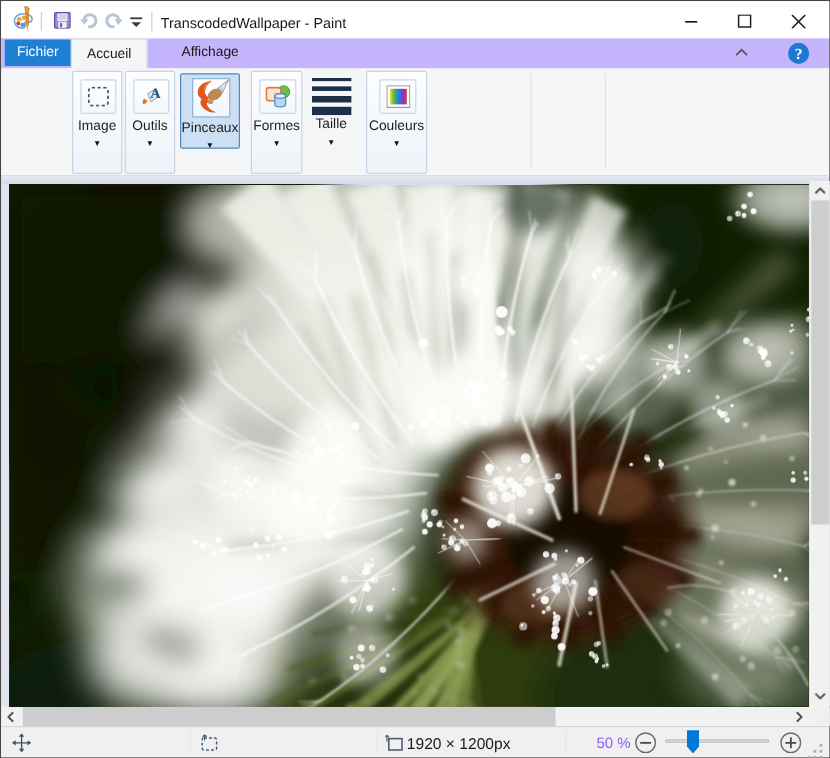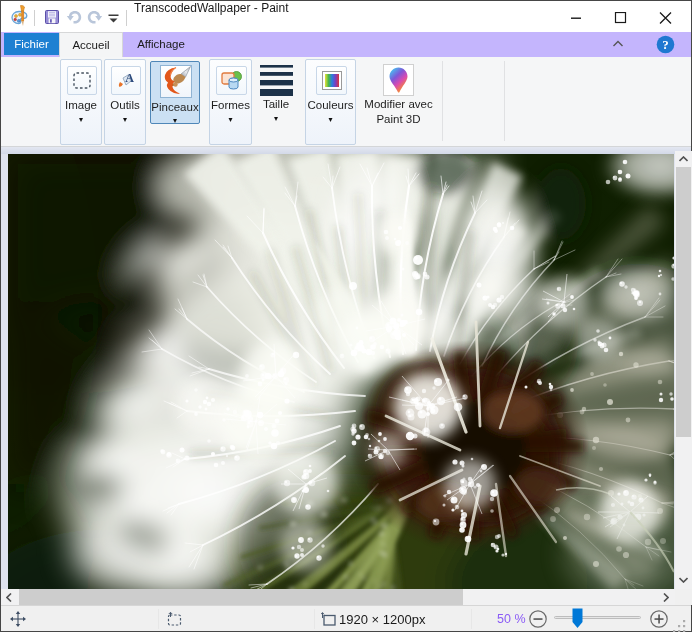--- a/index.html
+++ b/index.html
@@ -1,23 +1,23 @@
 <!DOCTYPE html>
 <html><head><meta charset="utf-8"><style>
 *{margin:0;padding:0;box-sizing:border-box}
 body{width:692px;height:632px;font-family:"Liberation Sans",sans-serif;overflow:hidden;background:#fff}
 #win{position:relative;width:692px;height:632px;border:1px solid #464646;background:#fff}
 .abs{position:absolute}
 #titlebar{left:0;top:0;width:100%;height:31px;background:#fff}
-#title{left:133px;top:0;font-size:12px;color:#191919;letter-spacing:0px}
+#title{left:133px;top:11px;font-size:12px;color:#191919;letter-spacing:0px}
 .qsep{top:9px;width:1px;height:16px;background:#cfcfcf}
 #tabs{left:0;top:31px;width:100%;height:25px;background:#c4b5fd}
 #fichier{left:3px;top:1px;width:55px;height:22px;background:#1e80d2;color:#fff;font-size:11.5px;text-align:center;line-height:22px}
 #accueil{left:58px;top:0px;width:64px;height:25px;background:#f4f5f6;border:1px solid #d6d7d8;border-bottom:none;color:#1a1a1a;font-size:11.5px;text-align:center;line-height:24px}
-#affichage{left:122px;top:1px;width:76px;height:23px;color:#1a1a1a;font-size:11.5px;text-align:center;line-height:23px}
+#affichage{left:122px;top:1px;width:76px;height:23px;color:#1a1a1a;font-size:11.5px;text-align:right;line-height:23px}
 #ribbon{left:0;top:56px;width:100%;height:90px;background:#f5f6f7;border-bottom:1px solid #d4d6d8}
 .grp{position:absolute;top:2px;height:86px;border:1px solid #c5d4e5;background:linear-gradient(#fcfdfe,#eef3fa);border-radius:2px}
 .ibox{position:absolute;border:1px solid #c8d7e8;background:linear-gradient(#ffffff,#f2f7fc);border-radius:2px}
 .glbl{position:absolute;width:100%;text-align:center;font-size:11.5px;color:#1e1e1e;line-height:15px}
 .caret{position:absolute;width:100%;text-align:center;font-size:8px;color:#111}
 .gsep{position:absolute;top:4px;width:1px;height:80px;background:#e0e1e3}
 #strip{left:0;top:146px;width:100%;height:7px;background:linear-gradient(#e3e7f1,#d3d9e8)}
 #canvas{left:0;top:153px;width:674px;height:435px;background:#dfe3ee}
 #photo{left:7px;top:0px;width:666px;height:435px;overflow:hidden}
 #vscroll{left:674px;top:150px;width:17px;height:438px;background:#f1f1f2}
@@ -161,36 +161,20 @@
               <stop offset="0.75" stop-color="#7a3fc0"></stop>
         <stop offset="1" stop-color="#d8353a"></stop>
             </linearGradient>
           </defs>
       <rect x="3" y="3" width="14" height="13" fill="url(#spec)"></rect>
     </svg>
     <div class="glbl" style="top:38px">Couleurs</div>
     <div class="caret" style="top:55px">▾</div>
   </div>
 
-  <div class="abs" style="left:360px;top:2px;width:75px;height:86px">
-    <div class="abs" style="left:22px;top:5px;width:31px;height:32px;background:#fff;border:1px solid #d0d0d0"></div>
-    <svg class="abs" style="left:28px;top:8px" width="19" height="26" viewBox="0 0 19 26">
-      <defs>
-            <linearGradient id="p3d" x1="0.15" y1="0.05" x2="0.75" y2="0.95">
-        <stop offset="0" stop-color="#45c2f1"></stop>
-              <stop offset="0.35" stop-color="#7e57d8"></stop>
-        <stop offset="0.62" stop-color="#d84ab2"></stop>
-              <stop offset="0.85" stop-color="#ef7a50"></stop>
-        <stop offset="1" stop-color="#f5a43c"></stop>
-            </linearGradient>
-          </defs>
-      <path d="M9.5,0.5 C14.5,0.5 18.5,4.5 18.5,9.5 C18.5,14 13,19.5 10.5,25 C10,25.8 9.3,25.8 8.9,25 C6.5,19.5 0.5,14 0.5,9.5 C0.5,4.5 4.5,0.5 9.5,0.5 Z" fill="url(#p3d)"></path>
-    </svg>
-    <div class="glbl" style="top:38px">Modifier avec<br>Paint 3D</div>
-  </div>
   <div class="gsep" style="left:441px"></div>
 
   <div class="gsep" style="left:503px"></div>
  </div>
  <div id="strip" class="abs"></div>
  <div id="canvas" class="abs">
       <div id="photo" class="abs">
         <svg width="666" height="435" viewBox="0 0 666 435" style="display:block">
           <defs>
 <radialGradient id="soft" cx="0.5" cy="0.5" r="0.5">

